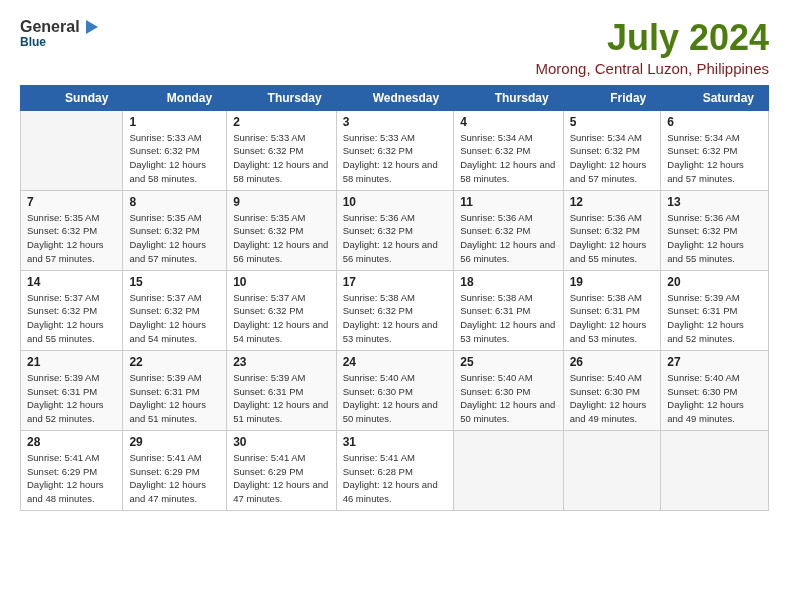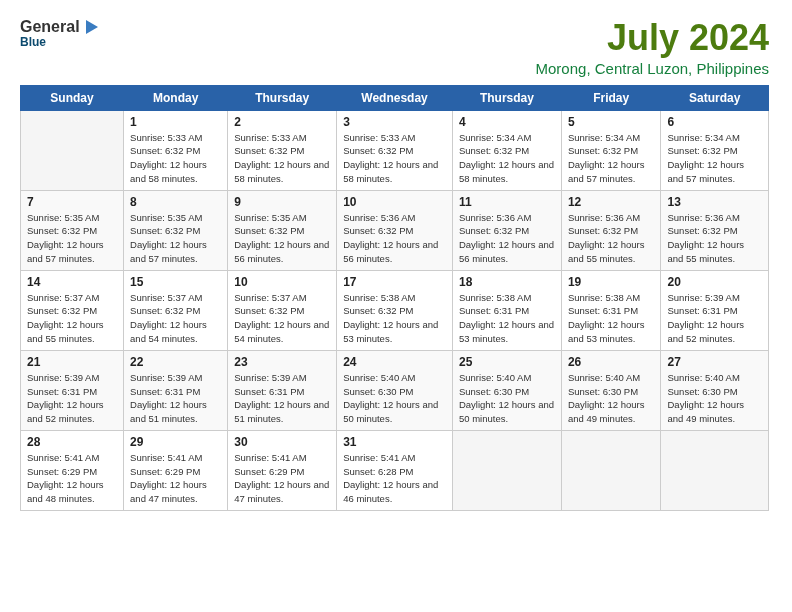--- a/index.html
+++ b/index.html
@@ -29,33 +29,33 @@
       text-align: right;
     }
     .month-year {
       font-size: 36px;
       font-weight: bold;
       color: #4d7c0f;
       line-height: 1.1;
     }
     .location {
       font-size: 15px;
-      color: #15803d;
+      color: #7f1d1d;
       margin-top: 2px;
     }
     table {
       width: 100%;
       border-collapse: collapse;
       font-size: 10.5px;
     }
     thead tr th {
       background-color: #2962a8;
       color: #fff;
-      padding: 5px 6px;
-      text-align: center;
+      padding: 5px 14px;
+      text-align: right;
       font-size: 12px;
       font-weight: bold;
       border: 1px solid #2962a8;
     }
     tbody tr td {
       border: 1px solid #ccc;
       vertical-align: top;
       padding: 4px 6px;
       min-height: 70px;
       height: 78px;

